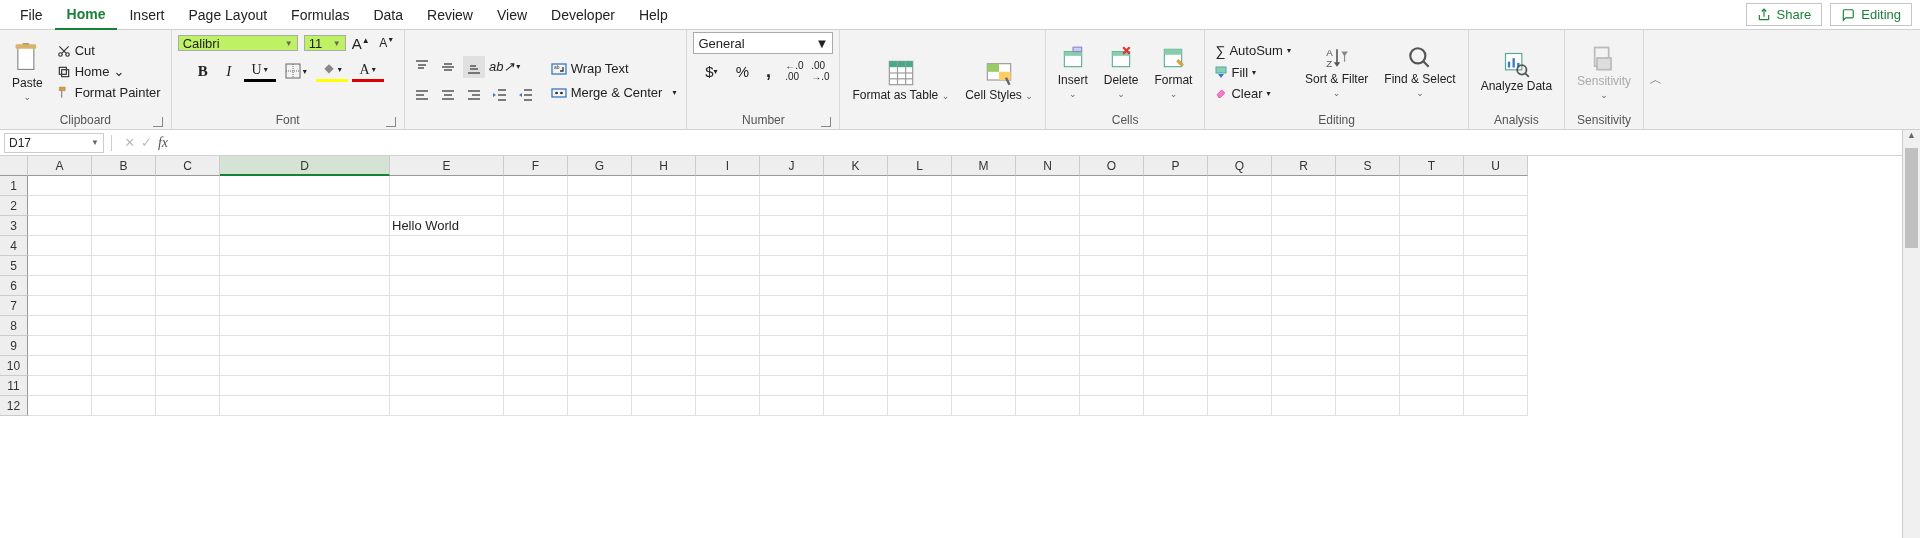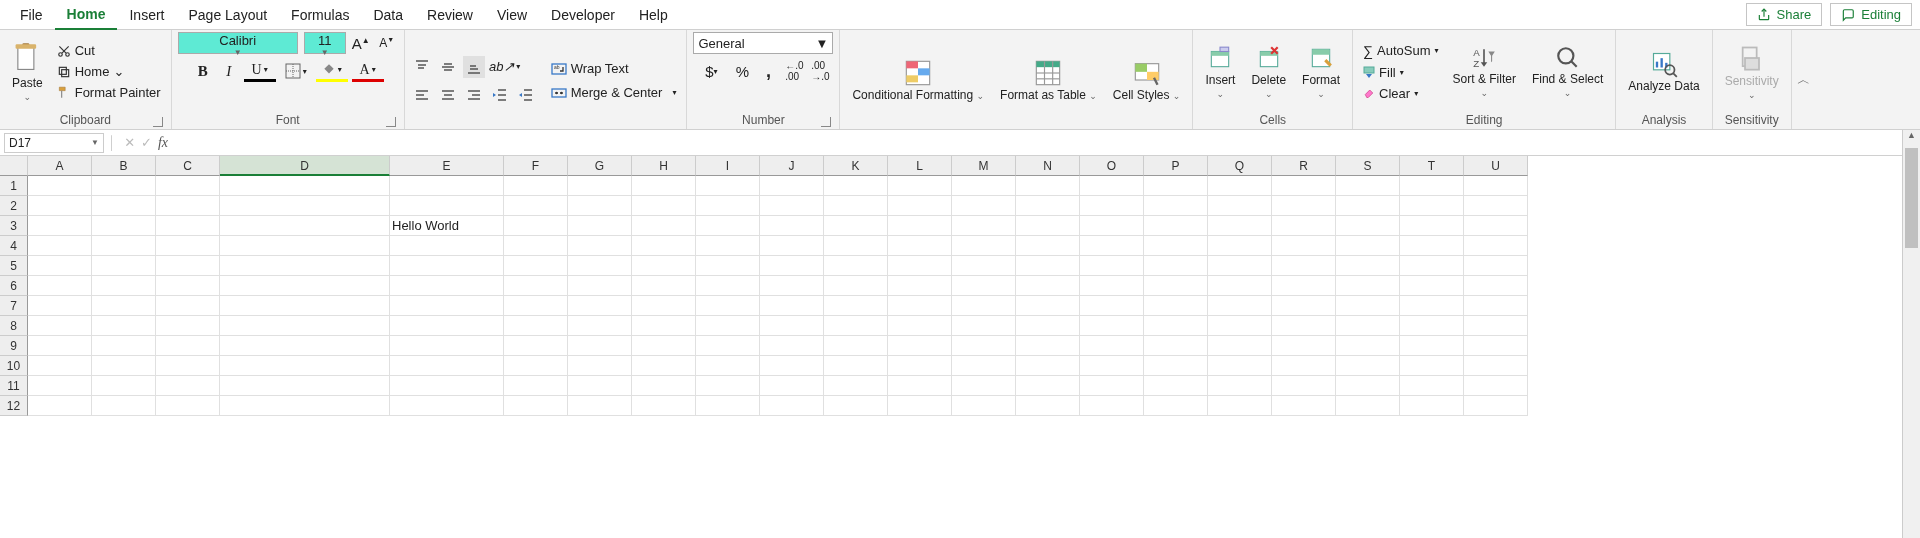--- a/index.html
+++ b/index.html
@@ -23,21 +23,21 @@
 .big-btn { display: flex; flex-direction: column; align-items: center; justify-content: center; padding: 0 6px; cursor: pointer; height: 78px; font-size: 12px; color: #222; text-align: center; }
 .big-btn svg { margin-bottom: 2px; }
 .big-btn .dd { font-size: 9px; margin-top: 2px; color: #666; }
 
 .col { display: flex; flex-direction: column; gap: 2px; }
 .row { display: flex; align-items: center; gap: 4px; }
 .small-btn { display: flex; align-items: center; gap: 4px; padding: 2px 4px; cursor: pointer; font-size: 13px; }
 .icon-btn { display: flex; align-items: center; justify-content: center; width: 22px; height: 22px; cursor: pointer; }
 .icon-btn.wide { width: 32px; }
 
-.font-combo { border: 1px solid #aaa; background: #5eead4; height: 22px; padding: 0 4px; font-size: 13px; display: flex; align-items: center; justify-content: space-between; flex-direction: column; }
+.font-combo { border: 1px solid #aaa; background: #bef264; height: 16px; padding: 0 4px; font-size: 13px; display: flex; align-items: center; justify-content: space-between; }
 .font-combo.font { width: 120px; }
 .font-combo.size { width: 42px; margin-left: 2px; }
 .font-combo .dd-arrow { font-size: 8px; color: #666; }
 
 .num-combo { border: 1px solid #aaa; background: #fff; height: 22px; width: 140px; padding: 0 4px; font-size: 13px; display: flex; align-items: center; justify-content: space-between; }
 
 .collapse-btn { display: flex; align-items: center; justify-content: center; width: 24px; cursor: pointer; color: #666; }
 
 .underline-bar { border-bottom: 3px solid #000; }
 .fill-swatch { border-bottom: 3px solid #ffff00; }
@@ -321,29 +321,20 @@
       <span>Number</span>
       <span class="launcher"></span>
     </div>
   </div>
 
   <div class="group">
     <div class="group-body">
       <div class="big-btn">
         <svg width="28" height="28" viewBox="0 0 24 24">
             <rect x="2" y="2" width="20" height="20" fill="#fff" stroke="#999"></rect>
-            <rect x="2" y="2" width="10" height="6" fill="#e67"></rect>
-            <rect x="12" y="8" width="10" height="6" fill="#6ae"></rect>
-            <rect x="2" y="14" width="10" height="6" fill="#ec6"></rect>
-          </svg>
-        <span style="line-height:1.1"><span>Conditional Formatting</span> <span class="dd">⌄</span></span>
-      </div>
-      <div class="big-btn">
-        <svg width="28" height="28" viewBox="0 0 24 24">
-            <rect x="2" y="2" width="20" height="20" fill="#fff" stroke="#999"></rect>
             <rect x="2" y="2" width="20" height="5" fill="#4a8"></rect>
             <line x1="2" y1="12" x2="22" y2="12" stroke="#999"></line>
             <line x1="2" y1="17" x2="22" y2="17" stroke="#999"></line>
             <line x1="9" y1="2" x2="9" y2="22" stroke="#999"></line>
             <line x1="16" y1="2" x2="16" y2="22" stroke="#999"></line>
           </svg>
         <span style="line-height:1.1"><span>Format as Table</span> <span class="dd">⌄</span></span>
       </div>
       <div class="big-btn">
         <svg width="28" height="28" viewBox="0 0 24 24">

